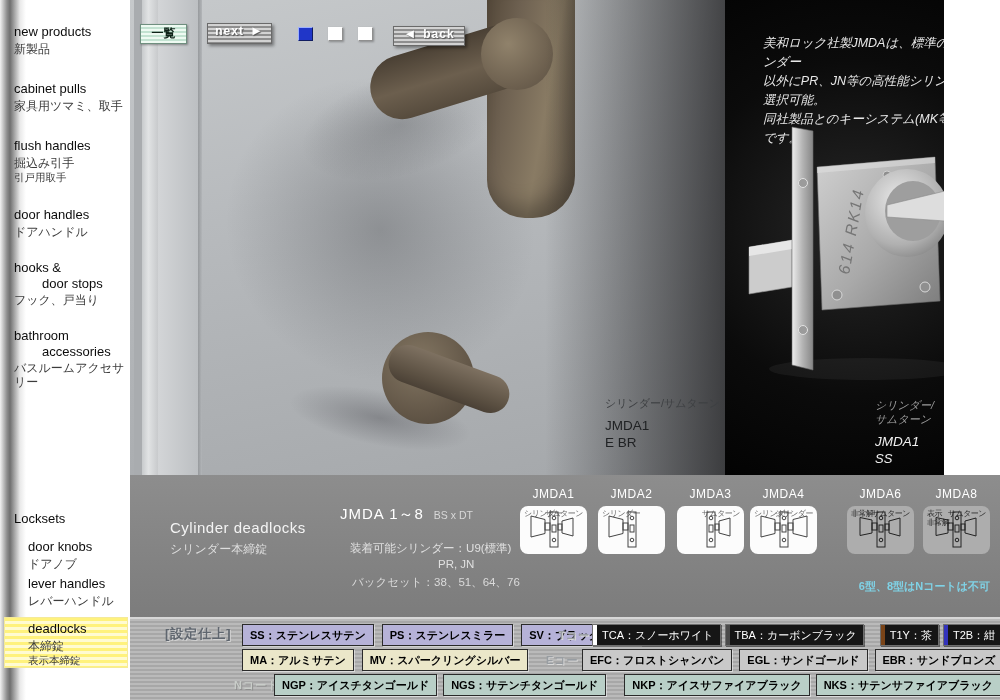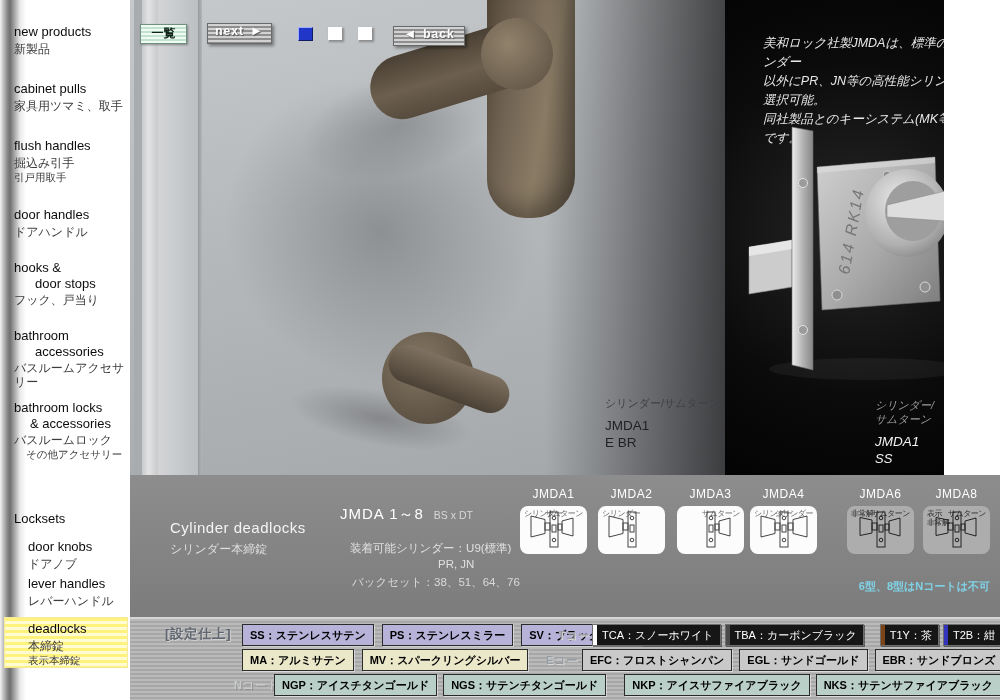--- a/index.html
+++ b/index.html
@@ -6,21 +6,21 @@
   .page{position:relative;width:1000px;height:700px;overflow:hidden;background:#fff;
         font-family:"Liberation Sans",sans-serif;-webkit-font-smoothing:antialiased;}
   .abs{position:absolute;}
 
   
   .sidebar{position:absolute;left:0;top:0;width:130px;height:700px;background:#fff;}
   .sidebar .edge{position:absolute;left:0;top:0;width:26px;height:700px;
      background:linear-gradient(90deg,#f2f2f2 0,#8d8d8d 7px,#6f6f6f 10px,#e9e9e9 20px,#fff 26px);}
   .si{position:absolute;left:14px;width:112px;line-height:15px;cursor:pointer;}
   .si .en{display:block;font-size:13px;color:#0c0c0c;line-height:16px;}
-  .si .en2{display:block;font-size:13px;color:#0c0c0c;line-height:15px;padding-left:21px;}
+  .si .en2{display:block;font-size:13px;color:#0c0c0c;line-height:15px;padding-left:28px;}
   .si .en2b{padding-left:16px;}
   .si .jp{display:block;font-size:12px;color:#3c3c3c;line-height:14px;margin-top:2px;}
   .si .jp2{display:block;font-size:10.5px;color:#3c3c3c;line-height:14px;}
   .si .jp2i{padding-left:12px;}
   .si-sub{left:28px;width:98px;}
   .hl-box{position:absolute;left:4px;top:617px;width:122px;height:49px;
      background:repeating-linear-gradient(180deg,#fff27d 0 3px,#fffbd2 3px 6px);
      border:1px solid #f4ea9a;}
 
   
@@ -221,26 +221,20 @@
     <div class="si" style="top:260px">
       <span class="en">hooks &amp;</span>
       <span class="en2">door stops</span>
       <span class="jp">フック、戸当り</span>
     </div>
     <div class="si" style="top:328px">
       <span class="en">bathroom</span>
       <span class="en2">accessories</span>
       <span class="jp">バスルームアクセサリー</span>
     </div>
-    <div class="si" style="top:400px">
-      <span class="en">bathroom locks</span>
-      <span class="en2 en2b">&amp; accessories</span>
-      <span class="jp">バスルームロック</span>
-      <span class="jp2 jp2i">その他アクセサリー</span>
-    </div>
     <div class="si" style="top:511px">
       <span class="en">Locksets</span>
     </div>
     <div class="si si-sub" style="top:539px">
       <span class="en">door knobs</span>
       <span class="jp">ドアノブ</span>
     </div>
     <div class="si si-sub" style="top:576px">
       <span class="en">lever handles</span>
       <span class="jp">レバーハンドル</span>

